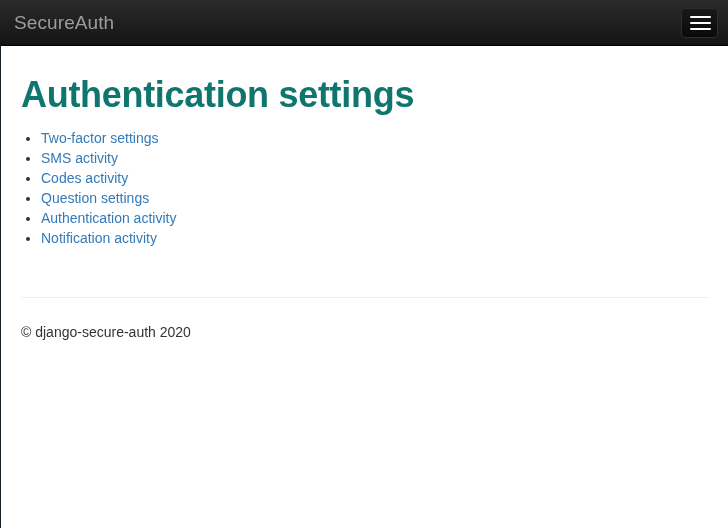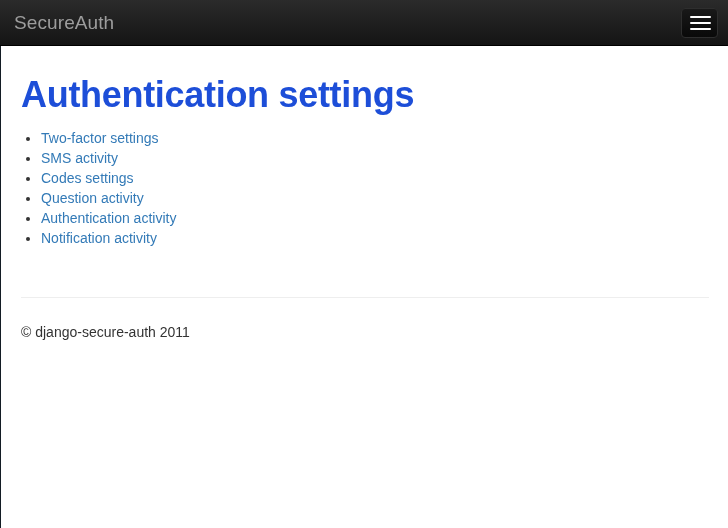--- a/index.html
+++ b/index.html
@@ -88,21 +88,21 @@
 
   h1.page-title {
     margin: 0;
     padding: 0;
     position: absolute;
     left: 20px;
     top: 29px;
     font-size: 36px;
     line-height: 40px;
     font-weight: bold;
-    color: #1d4ed8;
+    color: #0f766e;
     letter-spacing: -0.3px;
   }
 
   ul.settings-list {
     position: absolute;
     left: 20px;
     top: 82px;
     margin: 0;
     padding: 0 0 0 20px;
     list-style: disc outside;
@@ -164,33 +164,33 @@
       <h1 class="page-title">Authentication settings</h1>
 
       <ul class="settings-list">
         <li>
           <a href="#">Two-factor settings</a>
         </li>
         <li>
           <a href="#">SMS activity</a>
         </li>
         <li>
-          <a href="#">Codes settings</a>
+          <a href="#">Codes activity</a>
         </li>
         <li>
-          <a href="#">Question activity</a>
+          <a href="#">Question settings</a>
         </li>
         <li>
           <a href="#">Authentication activity</a>
         </li>
         <li>
           <a href="#">Notification activity</a>
         </li>
       </ul>
 
       <hr class="footer-divider">
 
-      <div class="footer-text">© django-secure-auth 2011</div>
+      <div class="footer-text">© django-secure-auth 2020</div>
 
     </div>
   </div>
 
 </div>
 
 </body></html>

